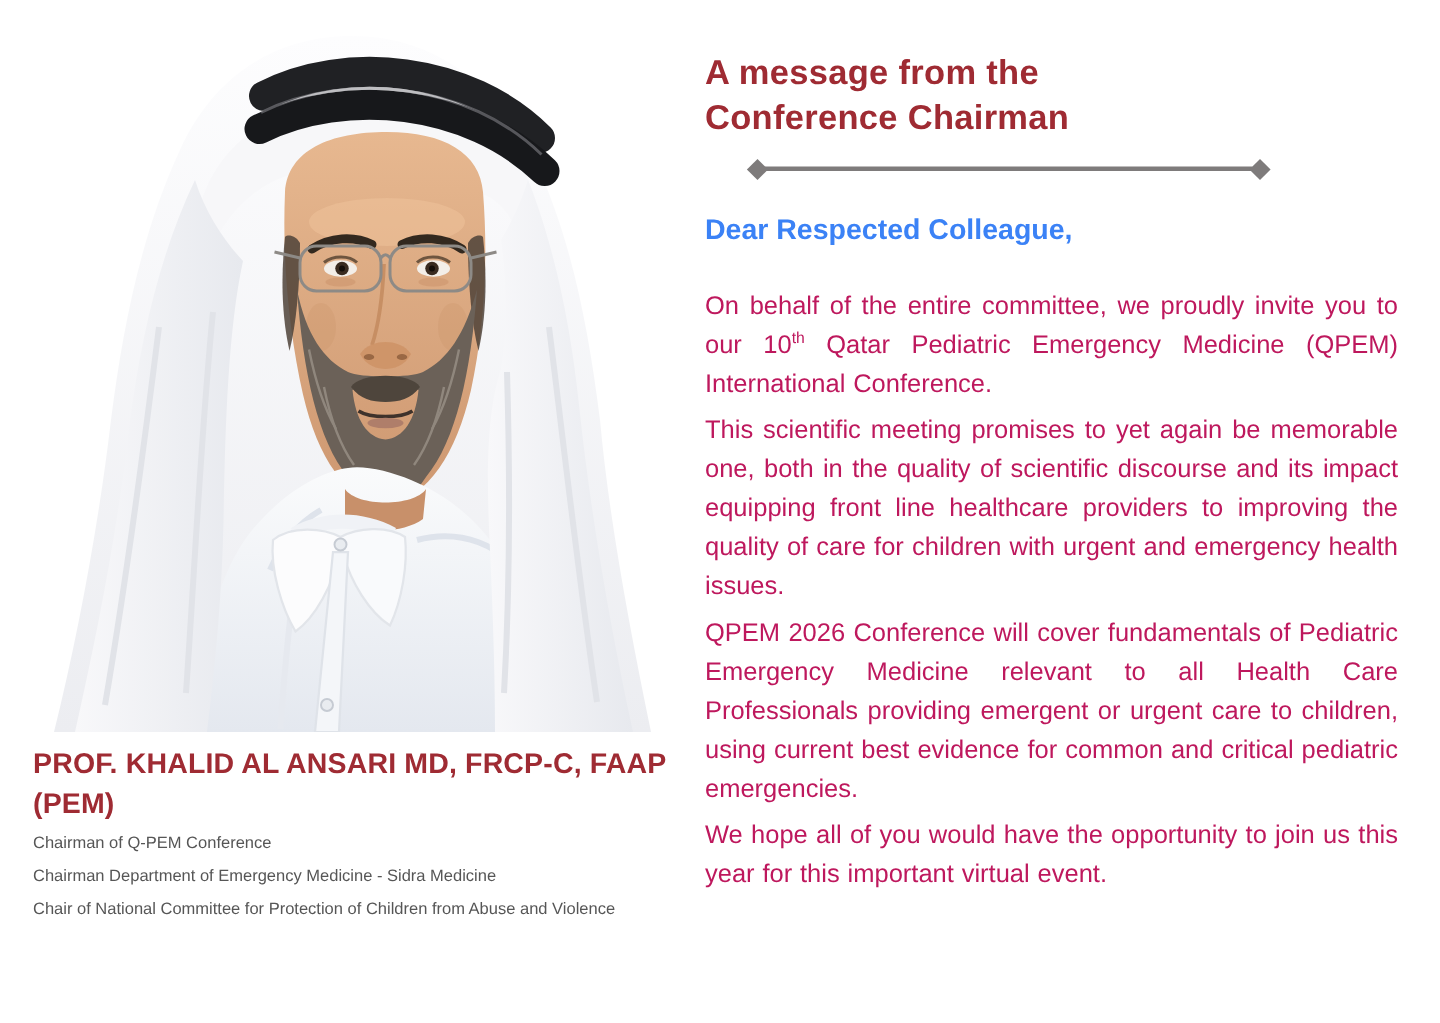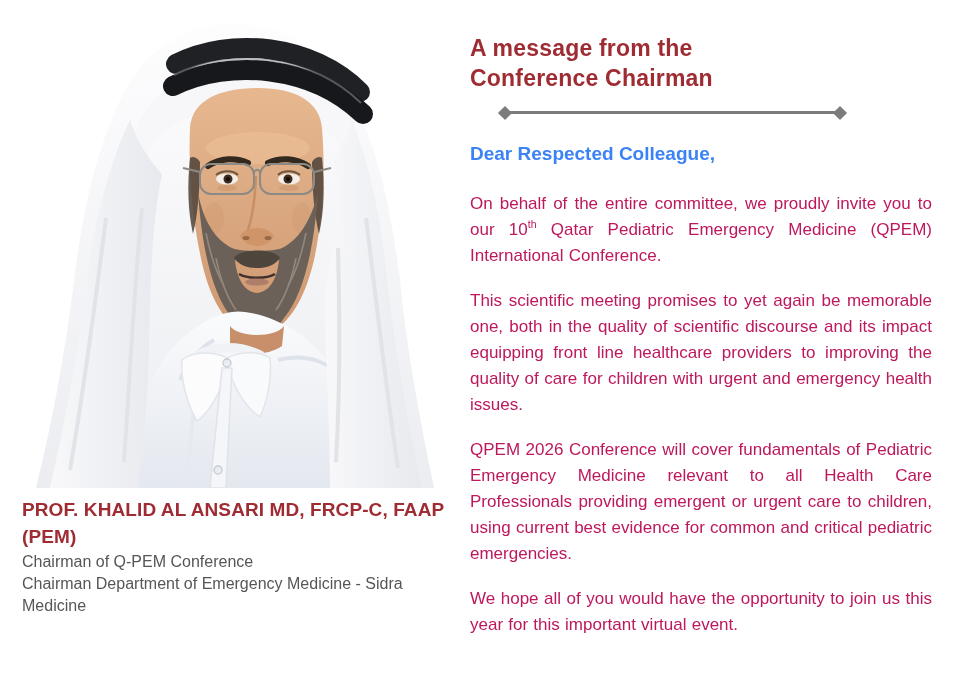--- a/index.html
+++ b/index.html
@@ -10,42 +10,42 @@
   
   .photo-wrap{position:absolute;left:30px;top:8px;width:410px;height:480px;}
   .photo-wrap svg{display:block;width:410px;height:480px;}
   .chairman-name{
     position:absolute;left:22px;top:496px;width:450px;
     color:#9F2B33;font-weight:bold;font-size:19px;line-height:27px;
     letter-spacing:0.1px;white-space:nowrap;
   }
   .chairman-titles{
     position:absolute;left:22px;top:551px;width:434px;
-    color:#565656;font-size:16px;line-height:22px;
+    color:#565656;font-size:11px;line-height:22px;
   }
   
   .right-col{position:absolute;left:470px;top:33px;width:462px;}
   .section-title{
     text-align:left;color:#9F2B33;font-weight:bold;
     font-size:23px;line-height:30px;letter-spacing:0.2px;
   }
   .divider{
     display:flex;align-items:center;
     margin:14px 0 0 30px;width:345px;height:11px;
   }
   .divider .line{flex:1;height:3px;background:#7E7B7B;}
   .divider .diamond{width:10px;height:10px;background:#7E7B7B;transform:rotate(45deg);flex:0 0 auto;}
   .salutation{
     margin-top:24px;color:#3b82f6;font-weight:bold;font-size:19px;line-height:24px;
   }
   .body-par{
     margin:25px 0 0 0;color:#be185d;font-size:17px;line-height:26px;
     text-align:justify;word-spacing:0.5px;
   }
-  .body-par + .body-par{margin-top:19px;}
+  .body-par + .body-par{margin-top:5px;}
   .body-par sup{font-size:10.5px;line-height:0;}
 </style>
 </head>
 <body>
 
 <div class="page">
 
   <div class="photo-wrap">
     <svg viewBox="0 0 410 480" xmlns="http://www.w3.org/2000/svg">
       <defs>
@@ -149,20 +149,21 @@
   </div>
 
   <div class="chairman-name">
     <div>PROF. KHALID AL ANSARI MD, FRCP-C, FAAP</div>
     <div>(PEM)</div>
   </div>
 
   <div class="chairman-titles">
     <div>Chairman of Q-PEM Conference</div>
     <div>Chairman Department of Emergency Medicine - Sidra Medicine</div>
+    <div>Chair of National Committee for Protection of Children from Abuse and Violence</div>
   </div>
 
   <div class="right-col">
     <div class="section-title">
       <div>A message from the</div>
       <div>Conference Chairman</div>
     </div>
 
     <div class="divider">
       <span class="diamond"></span>

